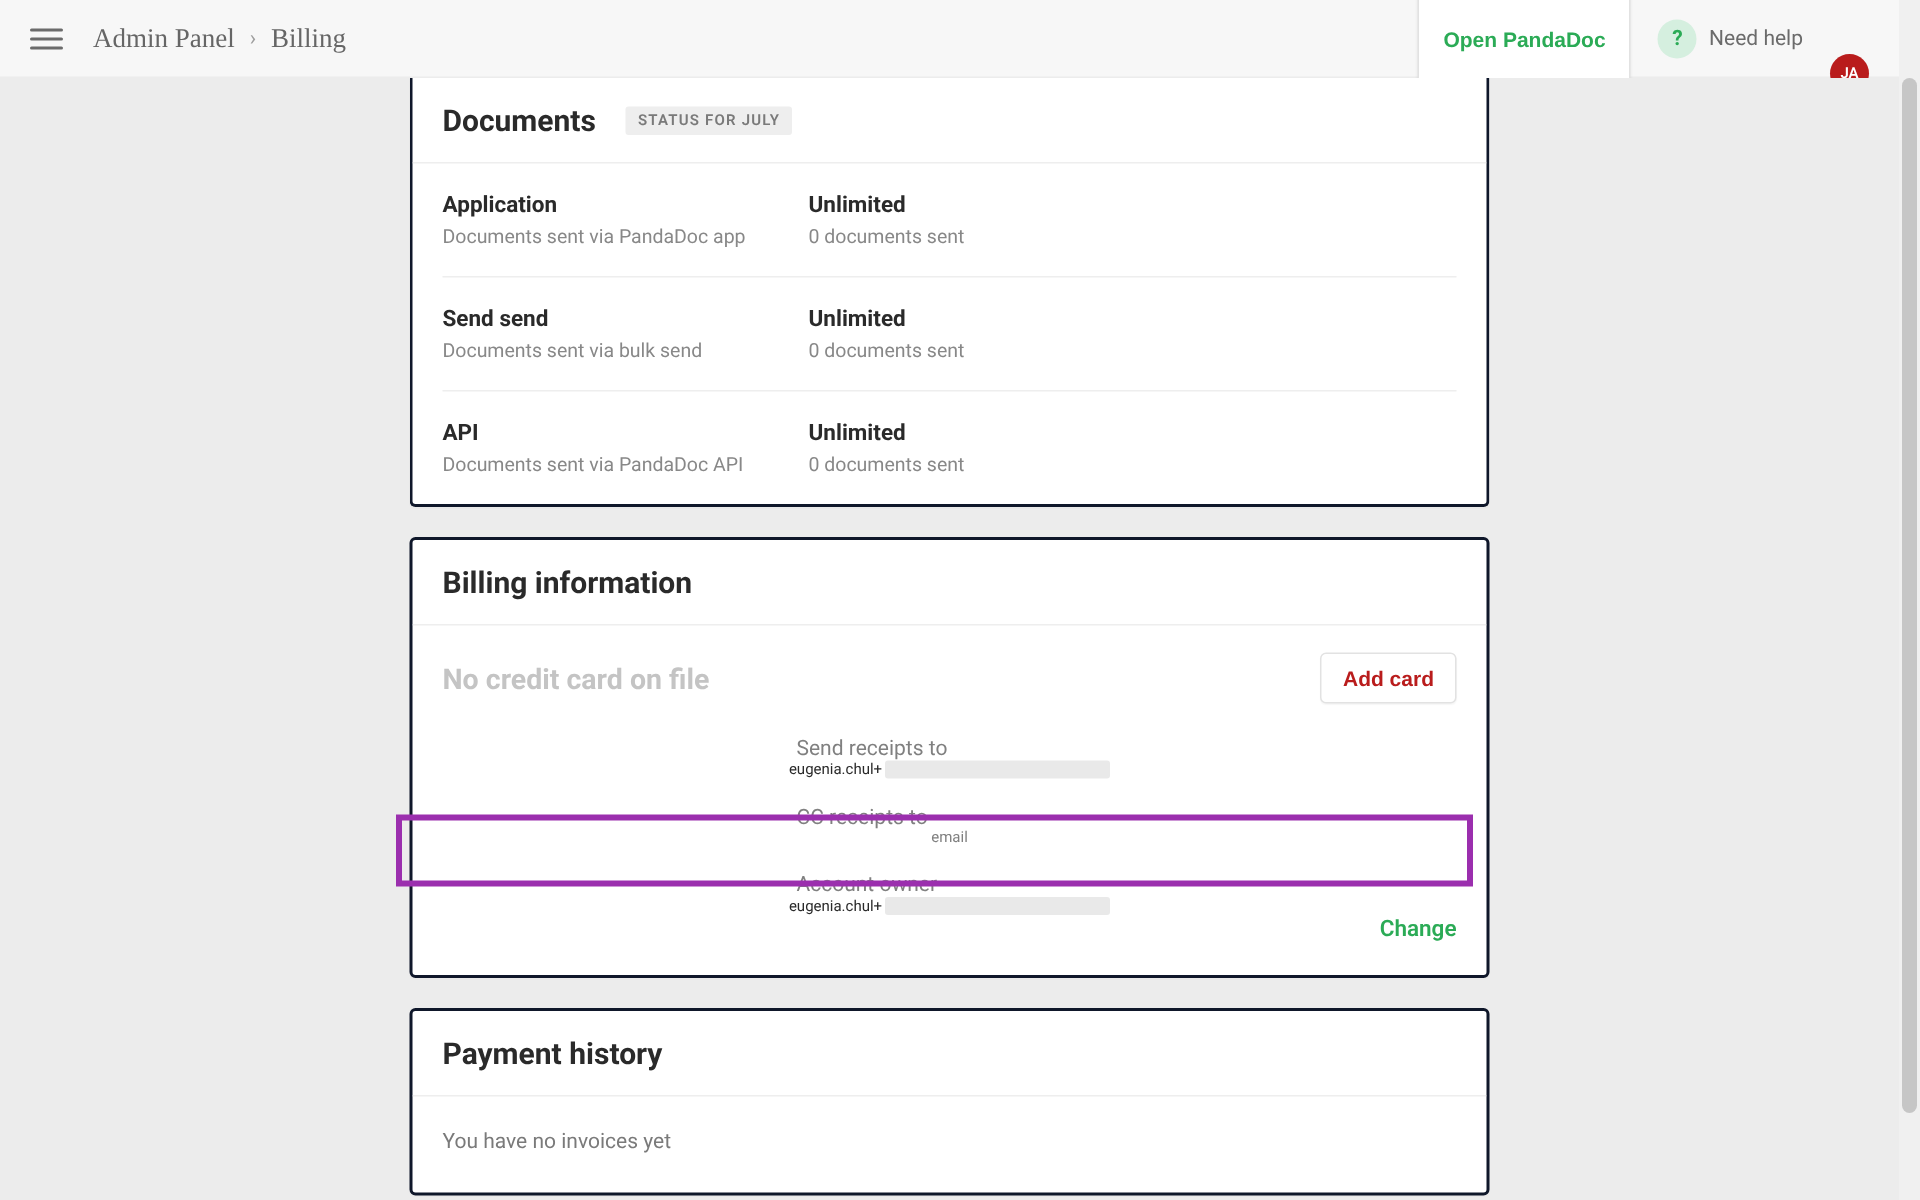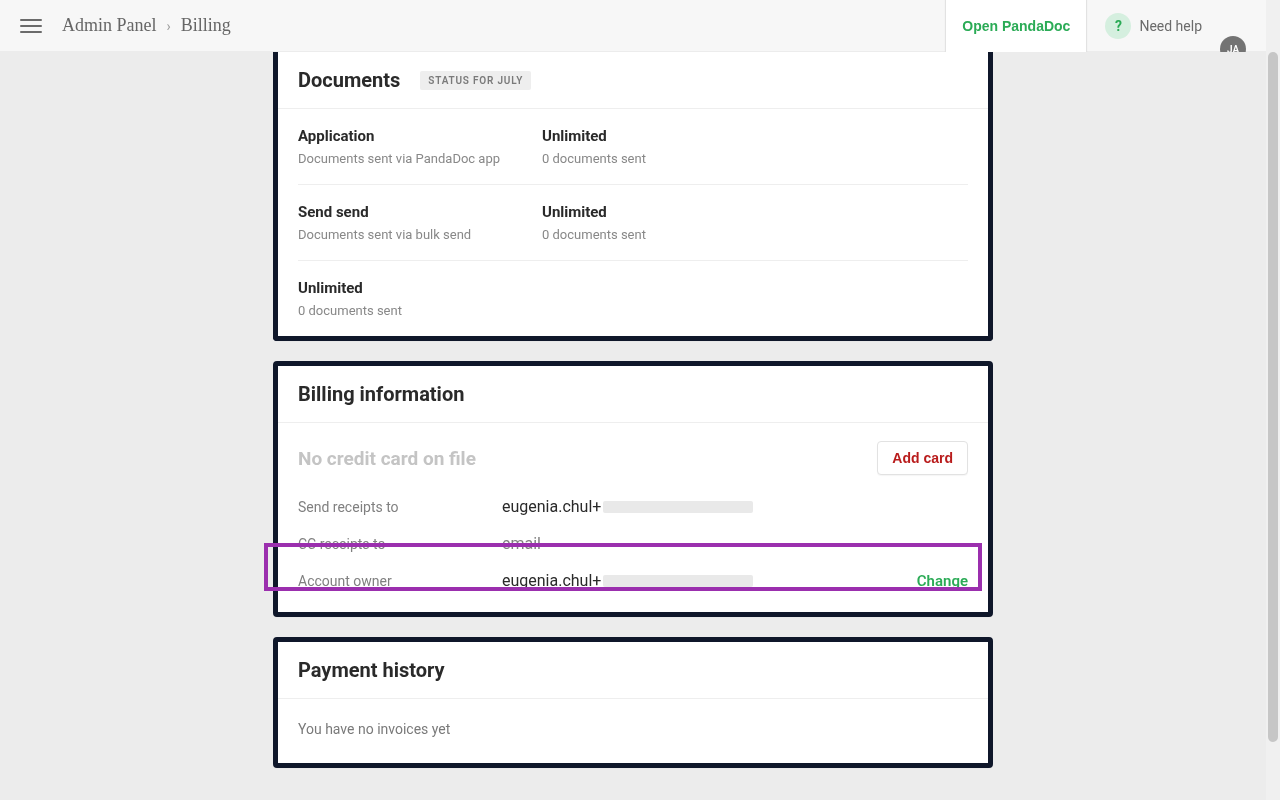--- a/index.html
+++ b/index.html
@@ -86,21 +86,21 @@
     font-weight: 700;
     display: flex;
     align-items: center;
     justify-content: center;
     font-size: 14px;
   }
   .help-text { color: #6b6b6b; font-size: 14px; }
   .avatar {
     width: 26px; height: 26px;
     border-radius: 50%;
-    background: #737373;
+    background: #b91c1c;
     color: #fff;
     font-size: 10px;
     font-weight: 600;
     display: flex;
     align-items: center;
     justify-content: center;
     margin-top: 47px;
   }
 
   
@@ -112,21 +112,21 @@
   }
   .cards {
     width: 720px;
     margin: 0 auto;
     padding-bottom: 60px;
   }
 
   .card {
     background: #fff;
     border-radius: 4px;
-    border: 5px solid #0f172a;
+    border: 2px solid #0f172a;
     box-shadow: 0 1px 1px rgba(0,0,0,0.02);
     margin-top: 20px;
     overflow: hidden;
   }
   .card.first { margin-top: 0; border-top-left-radius: 0; border-top-right-radius: 0; border-top: none; }
 
   .card-header {
     padding: 16px 20px;
     border-bottom: 1px solid #eee;
     display: flex;
@@ -189,29 +189,30 @@
     border: 1px solid #e2e2e2;
     border-radius: 4px;
     cursor: pointer;
     box-shadow: 0 1px 1px rgba(0,0,0,0.04);
   }
 
   .info-row {
     display: flex;
     align-items: center;
     padding-bottom: 18px;
+    flex-direction: column;
   }
   .info-row:first-of-type { padding-top: 6px; }
   .info-row .ilabel {
     width: 204px;
     color: #808080;
     font-size: 14px;
   }
   .info-row .ivalue {
-    font-size: 16px;
+    font-size: 10px;
     color: #2a2a2a;
     display: flex;
     align-items: center;
   }
   .info-row .ivalue.muted { color: #808080; }
   .info-row .action {
     margin-left: auto;
     color: #2bab56;
     font-weight: 600;
     font-size: 15px;
@@ -302,20 +303,24 @@
           <div class="left">
             <div class="label">Send send</div>
             <div class="sub">Documents sent via bulk send</div>
           </div>
           <div class="right">
             <div class="label">Unlimited</div>
             <div class="sub">0 documents sent</div>
           </div>
         </div>
         <div class="row">
+          <div class="left">
+            <div class="label">API</div>
+            <div class="sub">Documents sent via PandaDoc API</div>
+          </div>
           <div class="right">
             <div class="label">Unlimited</div>
             <div class="sub">0 documents sent</div>
           </div>
         </div>
       </div>
     </div>
 
     <div class="card">
       <div class="card-header">

